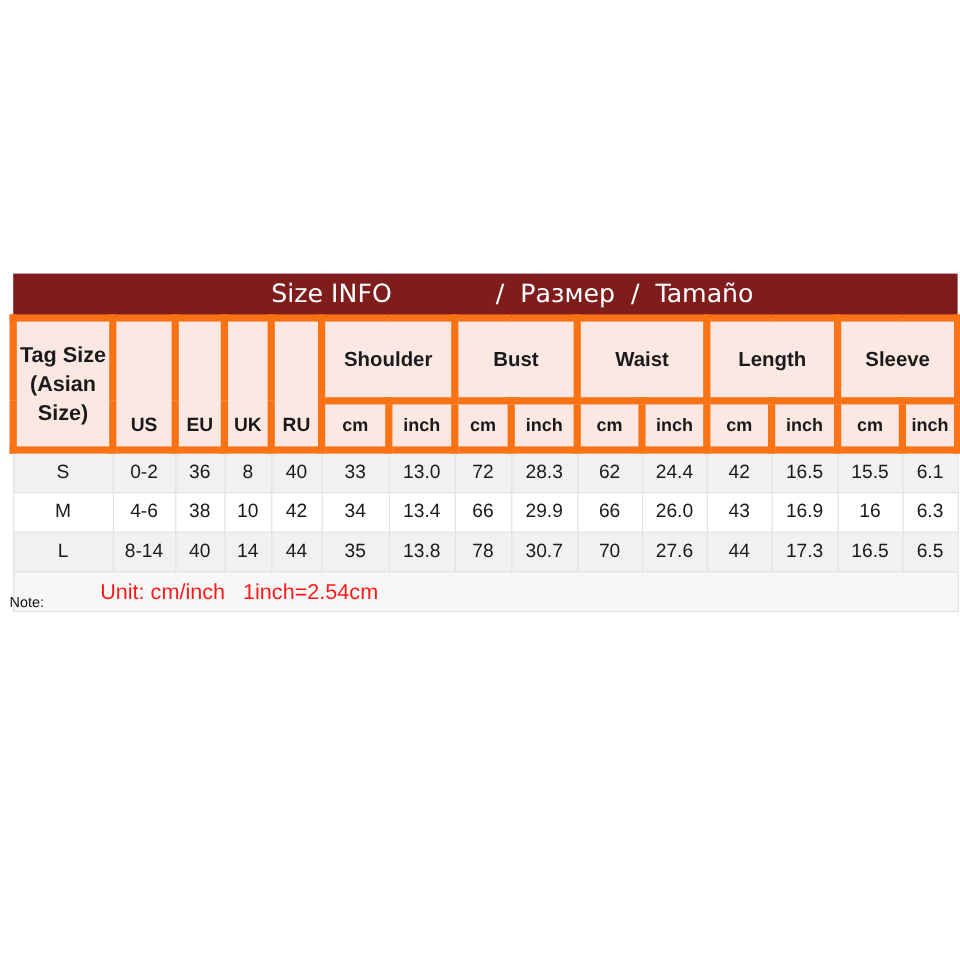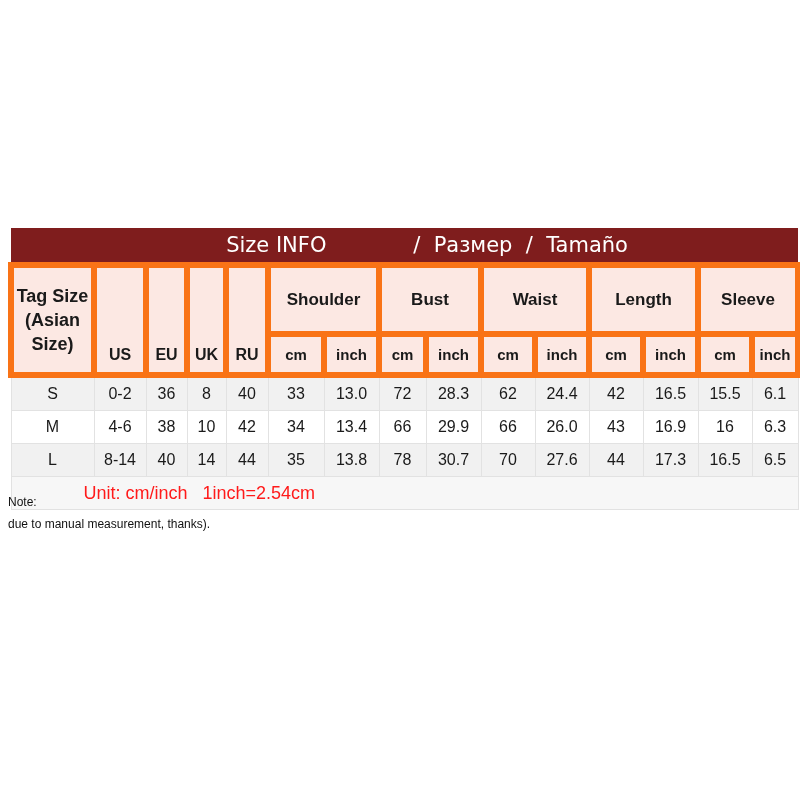--- a/index.html
+++ b/index.html
@@ -203,14 +203,13 @@
       </tr>
       <tr class="unit-row">
         <td colspan="15">Unit: cm/inch   1inch=2.54cm</td>
       </tr>
     </tbody>
   </table>
 </div>
 
 <div class="note-block">
   <div class="nline">Note:</div>
-  <div class="nline">due to manual measurement, thanks).</div>
 </div>
 
 </body></html>

